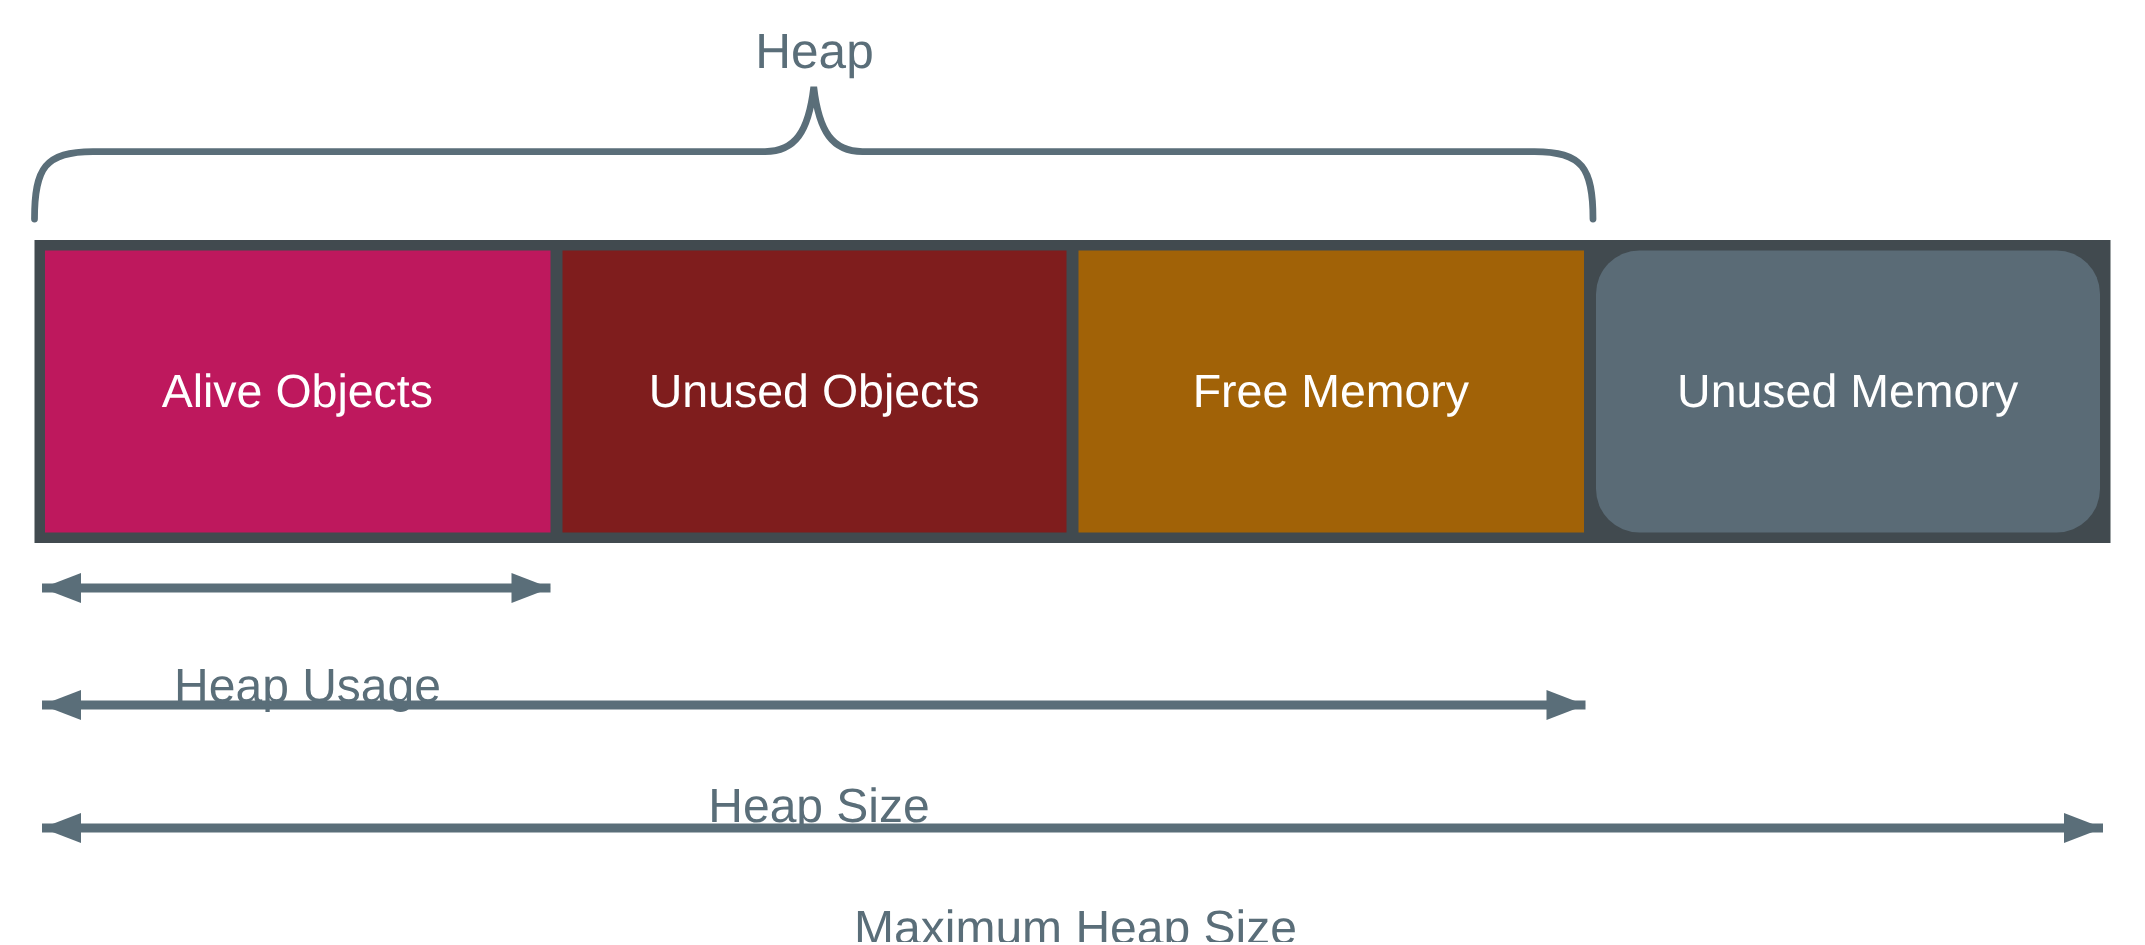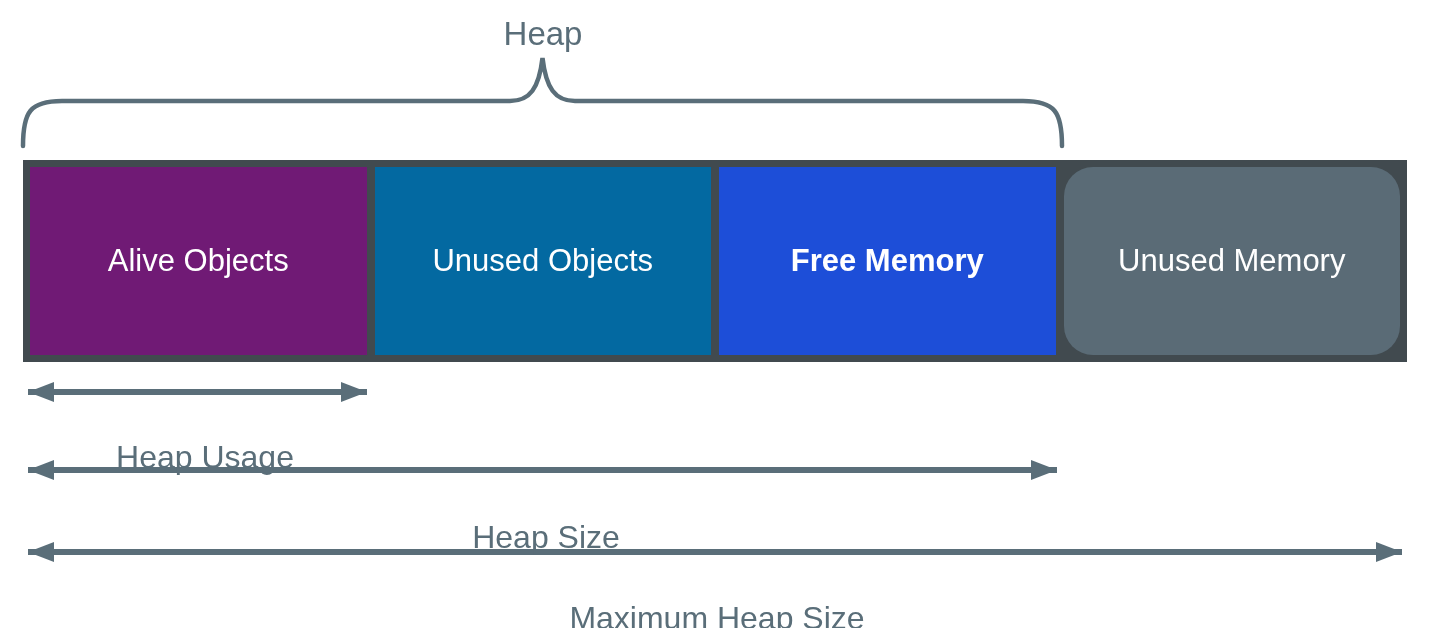--- a/index.html
+++ b/index.html
@@ -111,27 +111,27 @@
              C 1055,101 1062,112 1062,146"></path>
 
     <line class="arrow" x1="28" y1="392" x2="367" y2="392" marker-start="url(#arrowhead)" marker-end="url(#arrowhead)"></line>
 
     <line class="arrow" x1="28" y1="470" x2="1057" y2="470" marker-start="url(#arrowhead)" marker-end="url(#arrowhead)"></line>
 
     <line class="arrow" x1="28" y1="552" x2="1402" y2="552" marker-start="url(#arrowhead)" marker-end="url(#arrowhead)"></line>
   </svg>
 
   <div class="bar">
-    <div class="segment" style="background-color: #701a75;">
+    <div class="segment" style="background-color: #be185d;">
       <span class="segment-label">Alive Objects</span>
     </div>
-    <div class="segment" style="background-color: #0369a1;">
+    <div class="segment" style="background-color: #7f1d1d;">
       <span class="segment-label">Unused Objects</span>
     </div>
-    <div class="segment" style="background-color: #1d4ed8; font-weight: bold;">
+    <div class="segment" style="background-color: #a16207;">
       <span class="segment-label">Free Memory</span>
     </div>
     <div class="segment" style="background-color: rgb(90, 107, 118); border-radius: 29px;">
       <span class="segment-label">Unused Memory</span>
     </div>
   </div>
 
   <div class="measure-label m1">Heap Usage</div>
   <div class="measure-label m3">Maximum Heap Size</div>
   <div class="measure-label m2">Heap Size</div>

